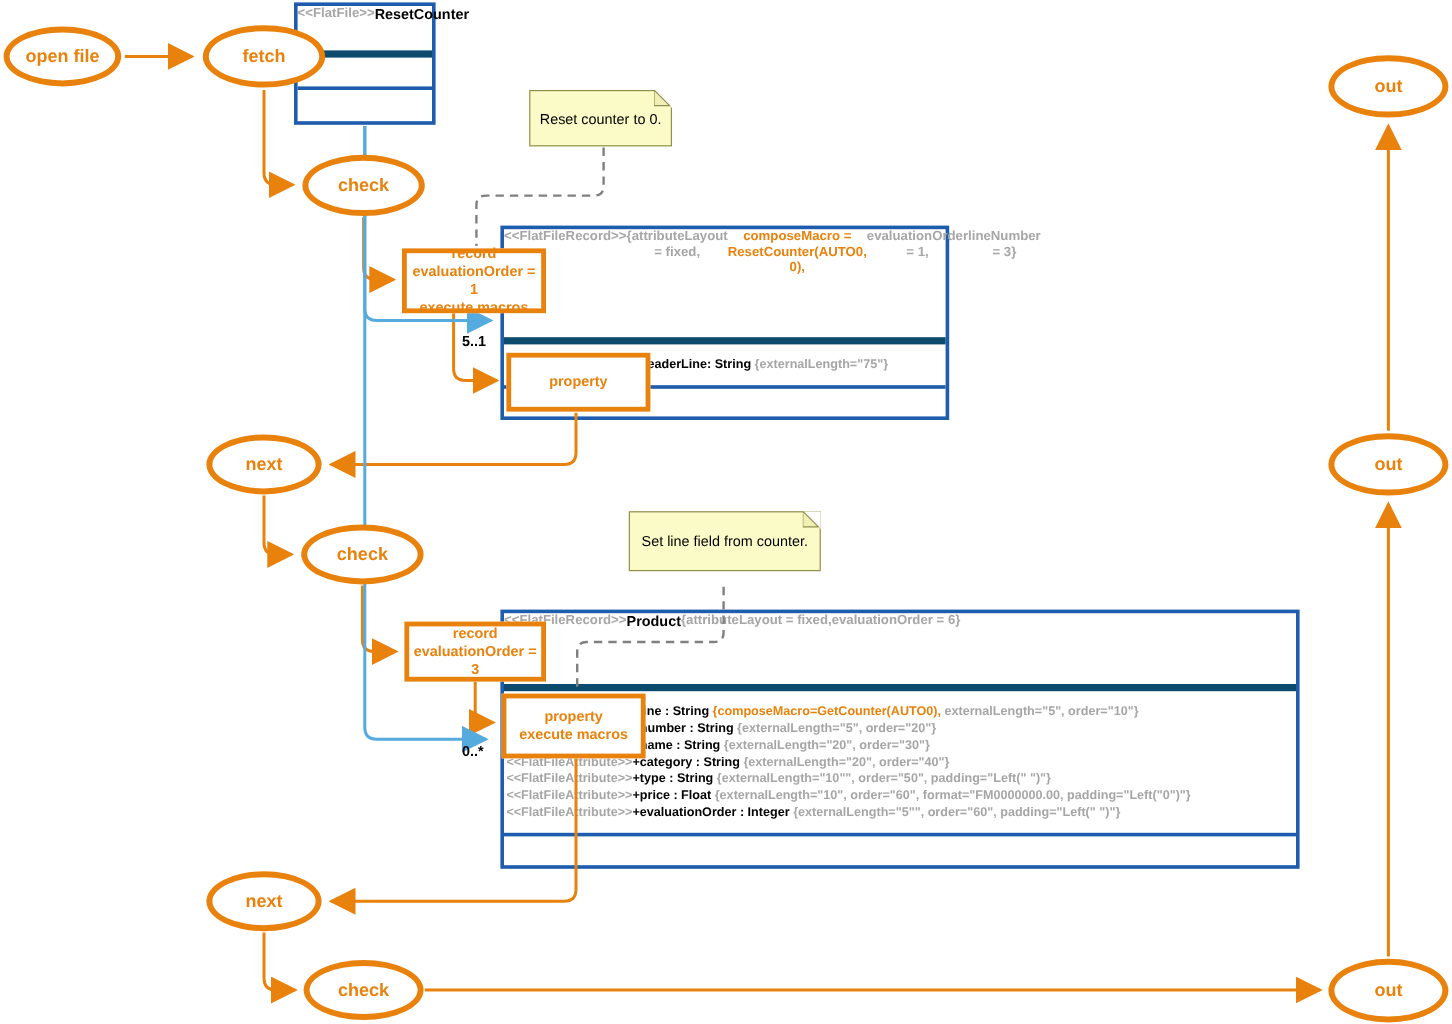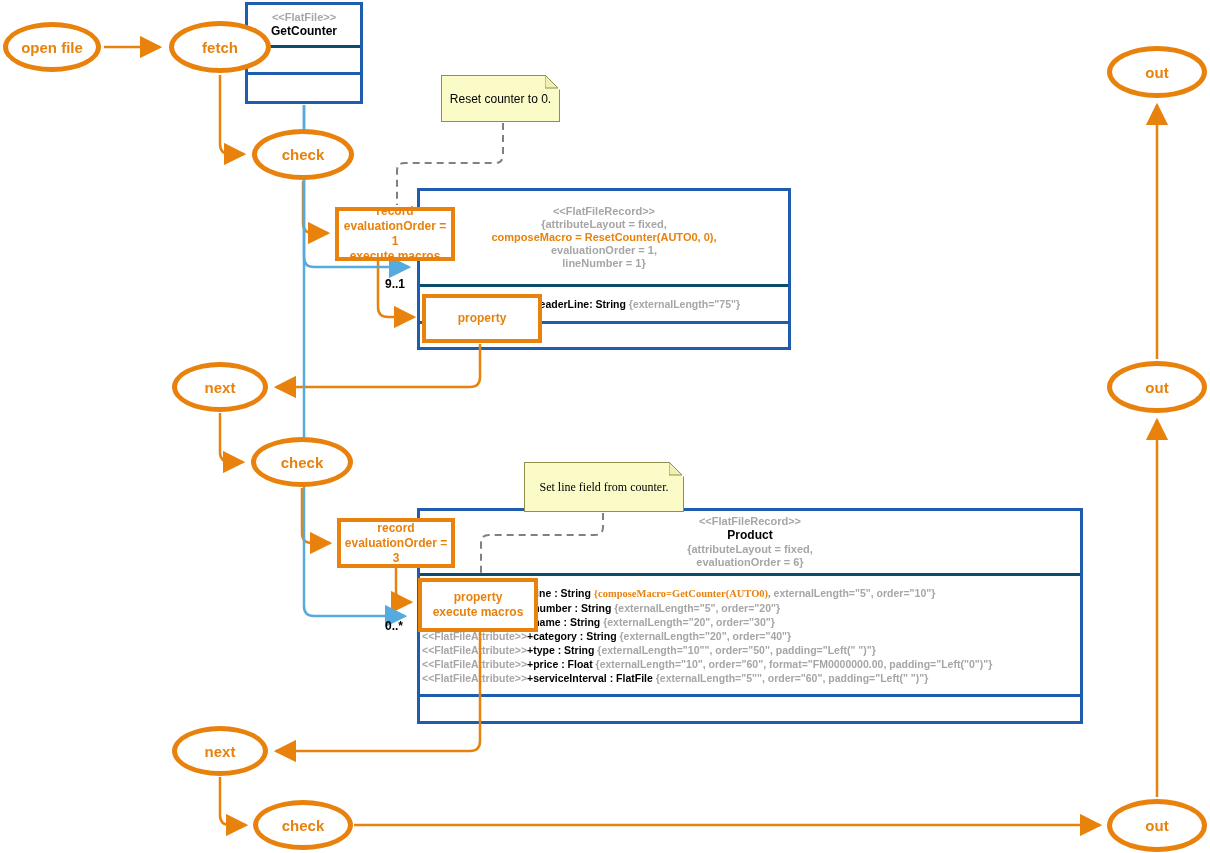--- a/index.html
+++ b/index.html
@@ -12,32 +12,32 @@
            background:#fff;display:flex;align-items:center;justify-content:center;
            color:#E8820D;font-weight:bold;font-size:15px;z-index:3;}
   
   .activity{position:absolute;box-sizing:border-box;border:4px solid #E8820D;background:#fff;
             display:flex;flex-direction:column;align-items:center;justify-content:center;
             text-align:center;color:#E8820D;font-weight:bold;font-size:12px;line-height:15px;z-index:3;}
   
   .uml{position:absolute;box-sizing:border-box;border:3px solid #1E5CAD;background:#fff;
        z-index:1;font-weight:bold;}
   .comp{box-sizing:border-box;}
-  .comp-title{border-bottom:3px solid #0c4a6e;display:flex;flex-direction:column;
-              justify-content:center;text-align:center;}
+  .comp-title{border-bottom:6px solid #0c4a6e;display:flex;flex-direction:row;
+              justify-content:flex-start;text-align:center;}
   .comp-attrs{border-bottom:3px solid #1E5CAD;display:flex;flex-direction:column;
               justify-content:center;overflow:hidden;}
   .stereo-line{color:#A6A6A6;font-size:11px;line-height:13px;}
   .class-name{color:#000;font-size:12px;line-height:15px;}
   .c-line{font-size:11px;line-height:13px;color:#A6A6A6;}
   .c-orange{color:#E8820D;}
   .attr-row{white-space:nowrap;font-size:10.5px;line-height:14px;padding-left:2px;}
   .a-stereo{color:#A6A6A6;}
   .a-name{color:#000;}
-  .a-macro{color:#E8820D;font-family:Liberation Serif, serif;}
+  .a-macro{color:#E8820D;}
   .a-rest{color:#A6A6A6;}
   
   .note{position:absolute;box-sizing:border-box;background:#FBFBC8;border:1px solid #90904E;
         z-index:2;display:flex;align-items:center;justify-content:center;padding:0 5px;
         font-size:12px;color:#000;}
   .fold{position:absolute;top:-1px;right:-1px;}
   
   .mult{position:absolute;font-size:12px;font-weight:bold;color:#000;z-index:4;}
 </style>
 </head>
@@ -75,33 +75,33 @@
     </g>
     <g fill="none" stroke="#808080" stroke-width="2" stroke-dasharray="7 5">
       <path d="M503,123 V155 Q503,163 495,163 H405 Q397,163 397,171 V205"></path>
       <path d="M603,489 V527 Q603,535 595,535 H489 Q481,535 481,543 V575"></path>
     </g>
   </svg>
 
   <div class="uml" style="left:245px;top:2px;width:118px;height:102px;">
     <div class="comp comp-title" style="height:43px;">
       <div class="stereo-line">&lt;&lt;FlatFile&gt;&gt;</div>
-      <div class="class-name">GetCounter</div>
+      <div class="class-name">ResetCounter</div>
     </div>
     <div class="comp" style="height:27px;border-bottom:3px solid #1E5CAD;"></div>
     <div class="comp" style="height:26px;"></div>
   </div>
 
   <div class="uml" style="left:417px;top:188px;width:374px;height:162px;">
     <div class="comp comp-title" style="height:96px;">
       <div class="stereo-line">&lt;&lt;FlatFileRecord&gt;&gt;</div>
       <div class="c-line">{attributeLayout = fixed,</div>
       <div class="c-line c-orange">composeMacro = ResetCounter(AUTO0, 0),</div>
       <div class="c-line">evaluationOrder = 1,</div>
-      <div class="c-line">lineNumber = 1}</div>
+      <div class="c-line">lineNumber = 3}</div>
     </div>
     <div class="comp comp-attrs" style="height:37px;">
         <div class="attr-row"><span class="a-stereo">&lt;&lt;FlatFileAttribute&gt;&gt;</span><span class="a-name">+headerLine: String </span><span class="a-rest">{externalLength="75"}</span></div>
       </div>
     <div class="comp" style="height:23px;"></div>
   </div>
 
   <div class="uml" style="left:417px;top:508px;width:666px;height:216px;">
     <div class="comp comp-title" style="height:65px;">
       <div class="stereo-line">&lt;&lt;FlatFileRecord&gt;&gt;</div>
@@ -109,21 +109,21 @@
       <div class="c-line">{attributeLayout = fixed,</div>
       <div class="c-line">evaluationOrder = 6}</div>
     </div>
     <div class="comp comp-attrs" style="height:121px;">
         <div class="attr-row"><span class="a-stereo">&lt;&lt;FlatFileAttribute&gt;&gt;</span><span class="a-name">+line : String </span><span class="a-macro">{composeMacro=GetCounter(AUTO0),</span><span class="a-rest"> externalLength="5", order="10"}</span></div>
         <div class="attr-row"><span class="a-stereo">&lt;&lt;FlatFileAttribute&gt;&gt;</span><span class="a-name">+number : String </span><span class="a-rest">{externalLength="5", order="20"}</span></div>
         <div class="attr-row"><span class="a-stereo">&lt;&lt;FlatFileAttribute&gt;&gt;</span><span class="a-name">+name : String </span><span class="a-rest">{externalLength="20", order="30"}</span></div>
         <div class="attr-row"><span class="a-stereo">&lt;&lt;FlatFileAttribute&gt;&gt;</span><span class="a-name">+category : String </span><span class="a-rest">{externalLength="20", order="40"}</span></div>
         <div class="attr-row"><span class="a-stereo">&lt;&lt;FlatFileAttribute&gt;&gt;</span><span class="a-name">+type : String </span><span class="a-rest">{externalLength="10"", order="50", padding="Left(" ")"}</span></div>
         <div class="attr-row"><span class="a-stereo">&lt;&lt;FlatFileAttribute&gt;&gt;</span><span class="a-name">+price : Float </span><span class="a-rest">{externalLength="10", order="60", format="FM0000000.00, padding="Left("0")"}</span></div>
-        <div class="attr-row"><span class="a-stereo">&lt;&lt;FlatFileAttribute&gt;&gt;</span><span class="a-name">+serviceInterval : FlatFile </span><span class="a-rest">{externalLength="5"", order="60", padding="Left(" ")"}</span></div>
+        <div class="attr-row"><span class="a-stereo">&lt;&lt;FlatFileAttribute&gt;&gt;</span><span class="a-name">+evaluationOrder : Integer </span><span class="a-rest">{externalLength="5"", order="60", padding="Left(" ")"}</span></div>
       </div>
     <div class="comp" style="height:24px;"></div>
   </div>
 
   <div class="activity" style="left:335px;top:207px;width:120px;height:54px;">
     <div>record</div>
     <div>evaluationOrder = 1</div>
     <div>execute macros</div>
   </div>
 
@@ -172,24 +172,24 @@
     <span>out</span>
   </div>
 
   <div class="note" style="left:441px;top:75px;width:119px;height:47px;">
     <span>Reset counter to 0.</span>
     <svg class="fold" width="15" height="15">
       <polygon points="0,0 15,0 15,15" fill="#ffffff"></polygon>
       <polygon points="0,0 13,13 0,13" fill="#F0F0B4" stroke="#90904E" stroke-width="1"></polygon>
     </svg>
   </div>
-  <div class="note" style="left:524px;top:462px;width:160px;height:50px;font-family:Liberation Serif, serif;">
+  <div class="note" style="left:524px;top:426px;width:160px;height:50px;">
     <span>Set line field from counter.</span>
     <svg class="fold" width="15" height="15">
       <polygon points="0,0 15,0 15,15" fill="#ffffff"></polygon>
       <polygon points="0,0 13,13 0,13" fill="#F0F0B4" stroke="#90904E" stroke-width="1"></polygon>
     </svg>
   </div>
 
-  <div class="mult" style="left:385px;top:277px;">9..1</div>
+  <div class="mult" style="left:385px;top:277px;">5..1</div>
   <div class="mult" style="left:385px;top:619px;">0..*</div>
 
 </div>
 
 </body></html>

